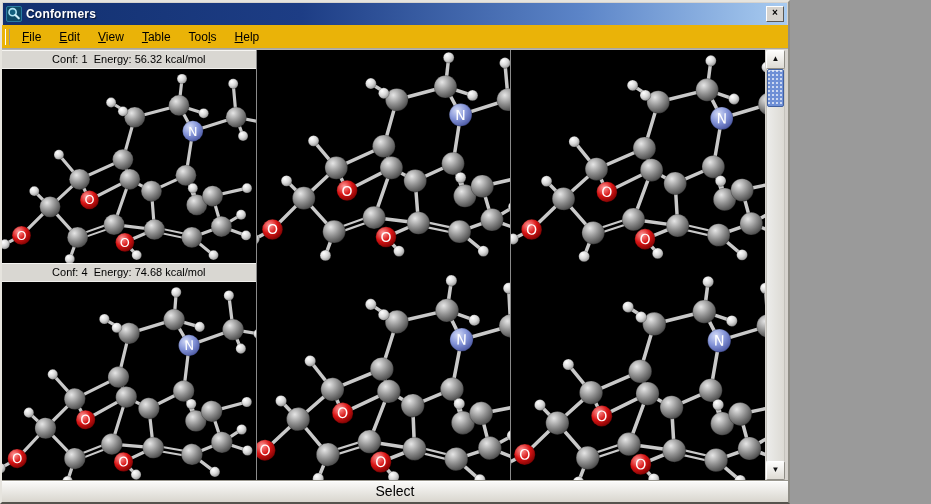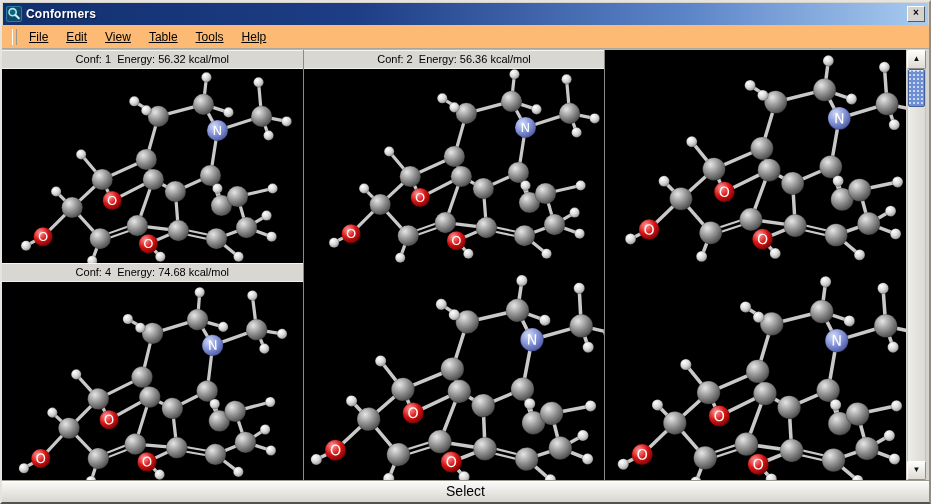--- a/index.html
+++ b/index.html
@@ -1,17 +1,17 @@
 <!DOCTYPE html>
 <html><head>
 <meta charset="utf-8">
 <style>
   html,body{margin:0;padding:0;background:#9a9a9a;font-family:"Liberation Sans",sans-serif;}
   .window{
-    position:relative;width:931px;height:504px;box-sizing:border-box;
+    position:relative;width:790px;height:504px;box-sizing:border-box;
     background:#d6d3ce;
     border:2px solid;border-color:#e6e4de #8f8d86 #55534d #e6e4de;
     overflow:hidden;
   }
   
   .titlebar{
     height:22px;margin:1px 1px 0 1px;display:flex;align-items:center;
     background:linear-gradient(90deg,#12306f 0%,#1d3d85 38%,#5c85c8 74%,#a8cbf0 100%);
     padding:0 3px;position:relative;
   }
@@ -19,22 +19,22 @@
   .titlebar .title-text{color:#fff;font-size:12px;font-weight:bold;letter-spacing:.2px;
     text-shadow:1px 1px 1px rgba(0,0,0,.55);}
   .close-btn{
     position:absolute;right:3px;top:3px;width:16px;height:14px;
     background:#d6d3ce;border:1px solid;border-color:#ffffff #5a5955 #5a5955 #ffffff;
     font-size:10px;font-weight:bold;color:#000;line-height:12px;text-align:center;
     cursor:default;user-select:none;
   }
   
   .menubar{
-    height:23px;display:flex;align-items:center;background:#fdba74;
-    border-bottom:1px solid #a9a69e;padding-left:9px;position:relative;text-decoration:underline;
+    height:23px;display:flex;align-items:center;background:#eab308;
+    border-bottom:1px solid #a9a69e;padding-left:2px;position:relative;
   }
   .menu-grip{width:3px;height:16px;margin:0 3px 0 1px;
     border-left:1px solid #ffffff;border-right:1px solid #9a978f;}
   .menu-item{
     padding:3px 9px;font-size:12px;color:#000;cursor:default;user-select:none;
   }
   .menu-item .u{text-decoration:underline;}
   
   .main{display:flex;height:431px;}
   .grid{
@@ -213,21 +213,20 @@
                 <circle cx="236" cy="189" r="5" fill="url(#g0_H)" stroke="rgba(0,0,0,0.35)" stroke-width="0.6"></circle>
                 <circle cx="158" cy="189" r="5" fill="url(#g0_H)" stroke="rgba(0,0,0,0.35)" stroke-width="0.6"></circle>
                 <circle cx="90" cy="193" r="5" fill="url(#g0_H)" stroke="rgba(0,0,0,0.35)" stroke-width="0.6"></circle>
                 <circle cx="264" cy="148" r="5" fill="url(#g0_H)" stroke="rgba(0,0,0,0.35)" stroke-width="0.6"></circle>
                 <circle cx="215" cy="121" r="5" fill="url(#g0_H)" stroke="rgba(0,0,0,0.35)" stroke-width="0.6"></circle>
               </g>
             </svg>
           </div>
         </div>
         <div class="panel">
-          <div class="panel-header">Conf: 2  Energy: 56.36 kcal/mol</div>
           <div class="viewport">
             <svg viewBox="0 0 300 197" preserveAspectRatio="xMidYMid slice">
               <defs>
                 <radialGradient id="g1_C" cx="0.35" cy="0.3" r="0.8">
                   <stop offset="0" stop-color="#e6e6e6"></stop>
                   <stop offset="0.5" stop-color="#8f8f8f"></stop>
                   <stop offset="1" stop-color="#3d3d3d"></stop>
                 </radialGradient>
                 <radialGradient id="g1_H" cx="0.35" cy="0.3" r="0.8">
                   <stop offset="0" stop-color="#ffffff"></stop>

